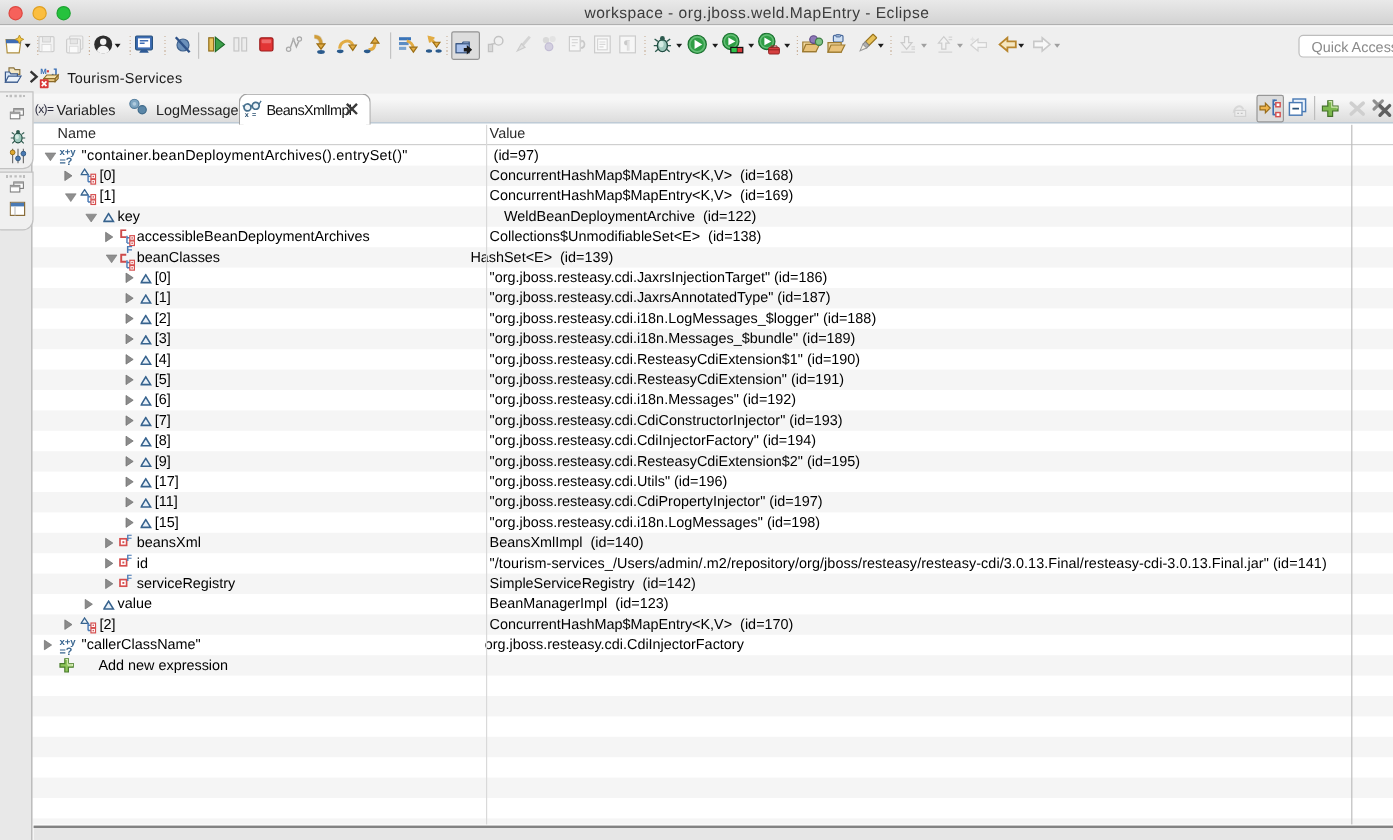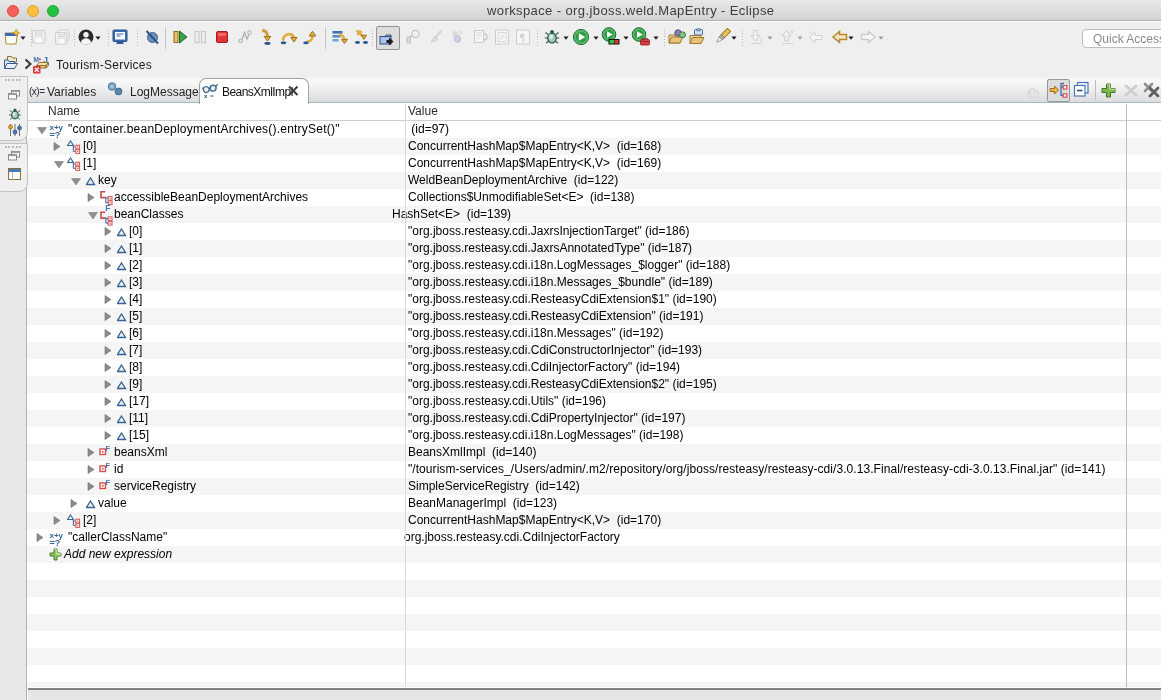--- a/index.html
+++ b/index.html
@@ -366,21 +366,21 @@
 <div class="a rt" style="left:83px;top:157px">[1]</div>
 <div class="a rt" style="left:408px;top:157px">ConcurrentHashMap$MapEntry&lt;K,V&gt;&nbsp; (id=169)</div>
 <div class="a" style="left:0;top:172px;width:1161px;height:17px;background:#f5f5f5;"></div>
 <svg class="a" style="left:71px;top:177px" width="10" height="9">
     <polygon points="0.5,1.5 9.5,1.5 5,8" fill="#8f8f8f" stroke="#757575" stroke-width="0.5"></polygon>
   </svg>
 <svg class="a" style="left:86px;top:177px" width="10" height="9">
     <polygon points="4.5,1 8.5,7.5 0.5,7.5" fill="#e8f0f8" stroke="#37638e" stroke-width="1.3"></polygon>
   </svg>
 <div class="a rt" style="left:98px;top:174px">key</div>
-<div class="a rt" style="left:408px;top:174px">WeldBeanDeploymentArchive&nbsp; (id=122)</div>
+<div class="a rt" style="left:420px;top:174px">WeldBeanDeploymentArchive&nbsp; (id=122)</div>
 <div class="a" style="left:0;top:189px;width:1161px;height:17px;"></div>
 <svg class="a" style="left:86px;top:193px" width="9" height="9">
     <polygon points="2,0.5 8,4.5 2,8.5" fill="#8b8b8b" stroke="#6f6f6f" stroke-width="0.6"></polygon>
   </svg>
 <svg class="a" style="left:100px;top:191px" width="16" height="15">
     <g transform="translate(0,0)">
       <path d="M5.2 0.8 L1 0.8 L1 6.6 L5.2 6.6" stroke="#cd4a4a" stroke-width="1.6" fill="none"></path>
       <g transform="translate(5.2,5.4)">
         <path d="M0.6 0 L0.6 6.2 M0.6 1.8 L3 1.8 M0.6 6.2 L3 6.2" stroke="#4a7ab5" stroke-width="1.2" fill="none"></path>
         <rect x="3" y="0" width="3.8" height="3.8" fill="#fff" stroke="#d64f4f" stroke-width="1"></rect>
@@ -594,21 +594,21 @@
     <text x="1.5" y="7.5" font-size="8" font-family="Liberation Sans" fill="#3a6690" font-weight="bold">x+y</text>
     <text x="1.5" y="15.5" font-size="9" font-family="Liberation Sans" fill="#3a6690" font-weight="bold">=?</text>
   </svg>
 <div class="a rt" style="left:68px;top:531px">"callerClassName"</div>
 <div class="a rt" style="left:404px;top:531px">org.jboss.resteasy.cdi.CdiInjectorFactory</div>
 <div class="a" style="left:0;top:546px;width:1161px;height:17px;background:#f5f5f5;"></div>
 <svg class="a" style="left:49px;top:548px" width="13" height="13">
     <path d="M5 1 h3 v4 h4 v3 h-4 v4 h-3 v-4 H1 v-3 h4 z" fill="#8fc65a" stroke="#4a7d2d" stroke-width="1"></path>
     <path d="M5.6 1.6 h1.8 v4 h4 v1.2 h-4" fill="none" stroke="#d8edb8" stroke-width="0.9"></path>
   </svg>
-<div class="a rt" style="left:64px;top:548px;font-style:italic">Add new expression</div>
+<div class="a rt" style="left:82px;top:548px;">Add new expression</div>
 <div class="a" style="left:0;top:563px;width:1161px;height:17px;"></div>
 <div class="a" style="left:0;top:580px;width:1161px;height:17px;background:#f5f5f5;"></div>
 <div class="a" style="left:0;top:597px;width:1161px;height:17px;"></div>
 <div class="a" style="left:0;top:614px;width:1161px;height:17px;background:#f5f5f5;"></div>
 <div class="a" style="left:0;top:631px;width:1161px;height:17px;"></div>
 <div class="a" style="left:0;top:648px;width:1161px;height:17px;background:#f5f5f5;"></div>
 <div class="a" style="left:0;top:665px;width:1161px;height:17px;"></div>
 <div class="a" style="left:0;top:682px;width:1161px;height:5px;background:#f5f5f5;"></div>
 <div class="a vline" style="left:405px"></div>
 <div class="a vline" style="left:1126px;background:#bdbdbd"></div>

